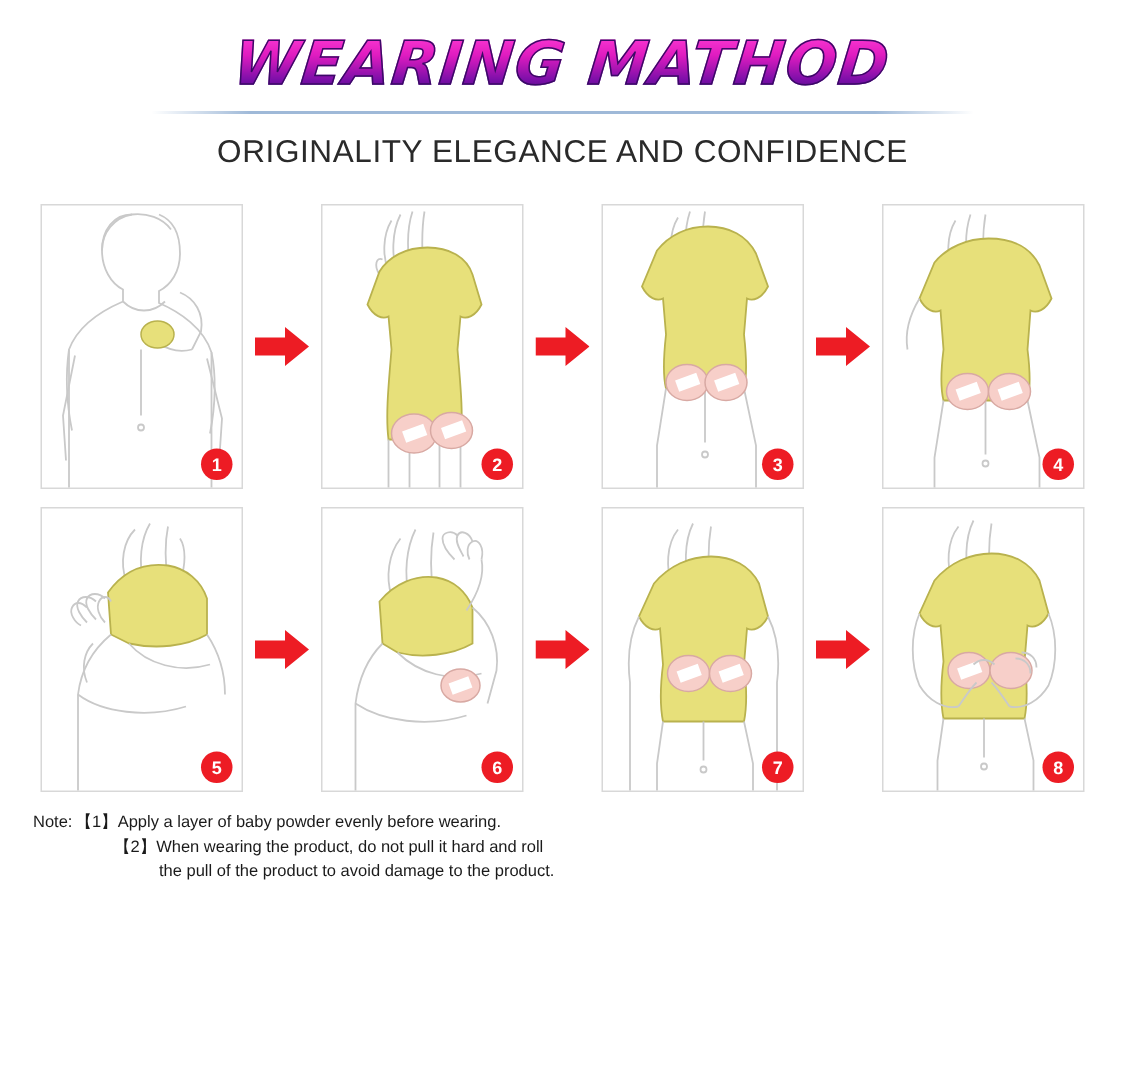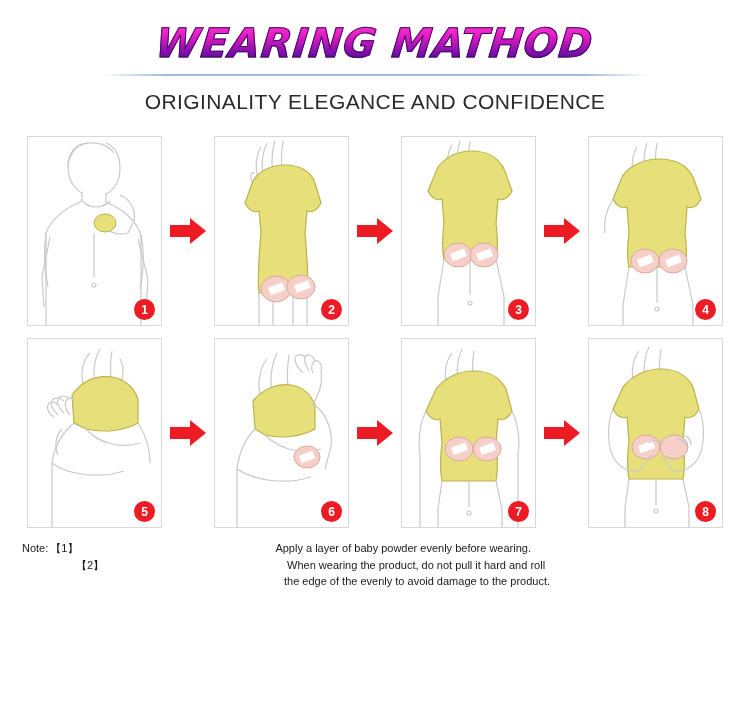--- a/index.html
+++ b/index.html
@@ -120,21 +120,21 @@
   .note {
     margin: 10px auto 0 auto;
     width: 706px;
     font-size: 11px;
     line-height: 1.52;
     color: #1a1a1a;
   }
   .note-row { display: flex; align-items: flex-start; }
   .note-label { flex: 0 0 auto; padding-right: 2px; white-space: nowrap; }
   .note-num { flex: 0 0 auto; }
-  .note-text { flex: 1 1 auto; text-align: center; }
+  .note-text { flex: 1 1 auto; }
   .note-line2 { padding-left: 54px; }
   .note-line3 { padding-left: 84px; }
 </style>
 </head>
 <body>
 
 <div class="header">
   <div class="title-wrap">
     <div class="title title-shadow">WEARING MATHOD</div>
     <div class="title">WEARING MATHOD</div>
@@ -388,15 +388,15 @@
   <div class="note-row">
     <span class="note-label">Note:</span>
     <span class="note-num">【1】</span>
     <span class="note-text">Apply a layer of baby powder evenly before wearing.</span>
   </div>
   <div class="note-row note-line2">
     <span class="note-num">【2】</span>
     <span class="note-text">When wearing the product, do not pull it hard and roll</span>
   </div>
   <div class="note-row note-line3">
-    <span class="note-text">the edge of the evenly to avoid damage to the product.</span>
+    <span class="note-text">the pull of the product to avoid damage to the product.</span>
   </div>
 </div>
 
 </body></html>

